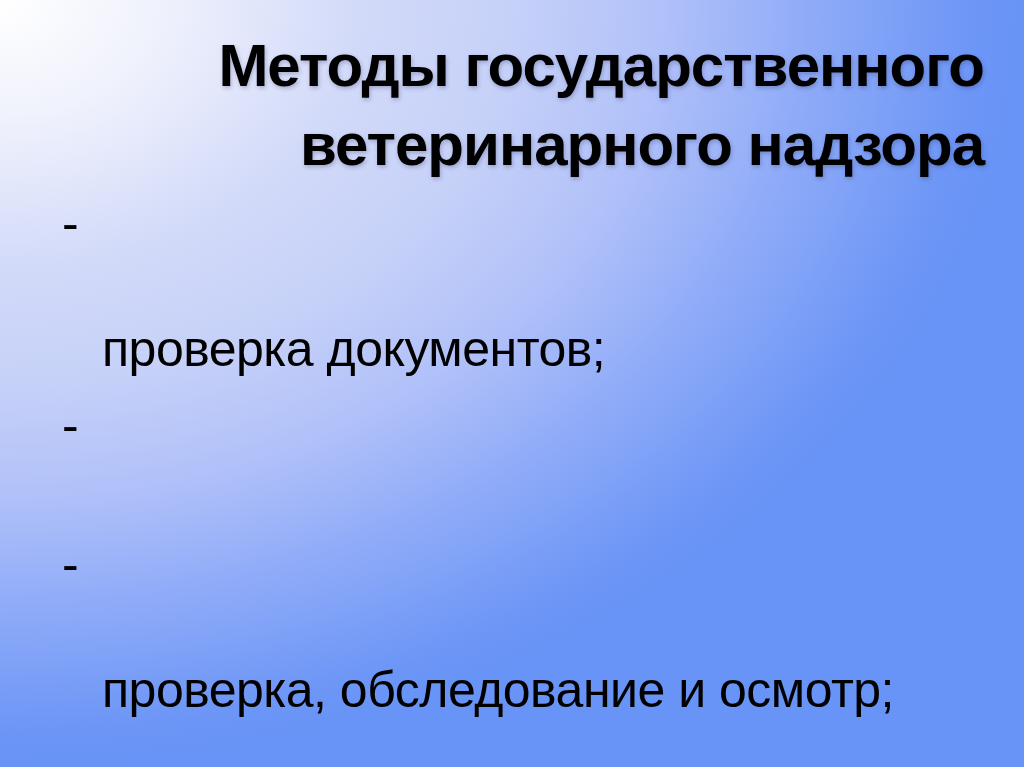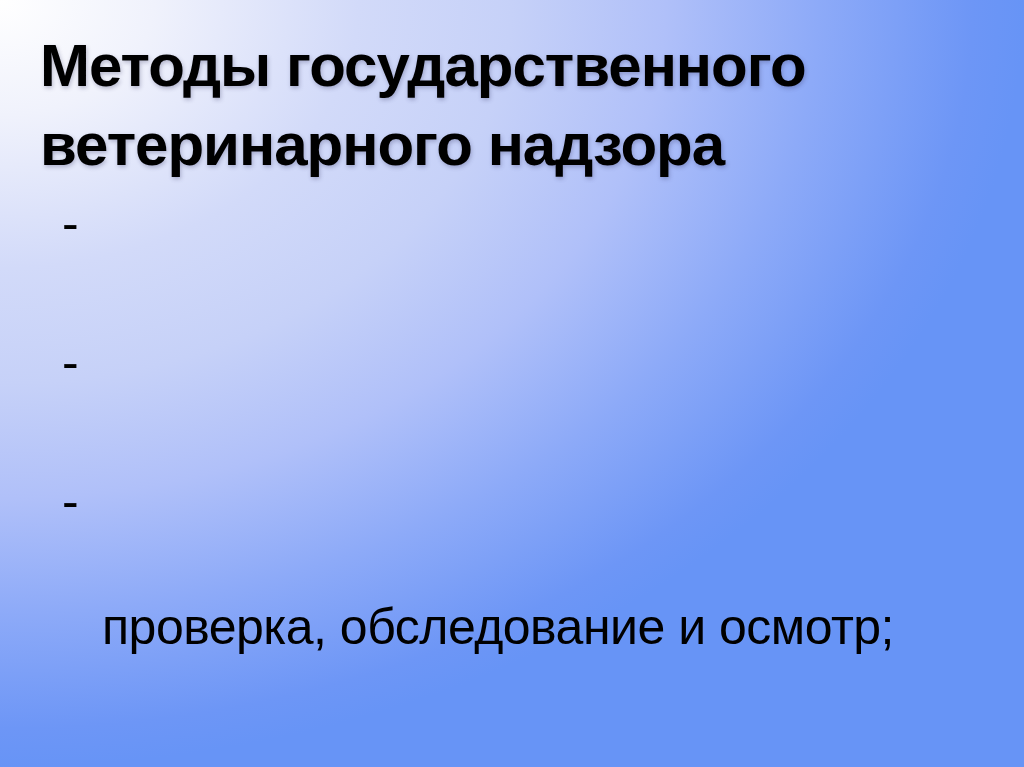--- a/index.html
+++ b/index.html
@@ -21,21 +21,21 @@
       #d2daf9 35%,
       #c6d1f8 50%,
       #b0c0f9 65%,
       #8daaf8 80%,
       #6d96f6 95%,
       #6794f6 100%);
   }
   .title {
     margin: 0;
     padding: 26px 40px 0 40px;
-    text-align: left;
+    text-align: right;
     font-size: 60px;
     font-weight: bold;
     line-height: 1.32;
     letter-spacing: -1px;
     white-space: pre-line;
     color: #000000;
     text-shadow: 1px 2px 4px rgba(45, 45, 95, 0.30);
   }
   .bullets {
     list-style: none;
@@ -64,20 +64,21 @@
 <body>
 
 <div class="slide">
 
   <h1 class="title">Методы государственного
 ветеринарного надзора</h1>
 
   <ul class="bullets">
     <li>
       <span class="dash">-</span>
+      <span class="item-text">проверка документов;</span>
     </li>
     <li>
       <span class="dash">-</span>
     </li>
     <li>
       <span class="dash">-</span>
       <span class="item-text">проверка, обследование и осмотр;</span>
     </li>
 
   </ul>

